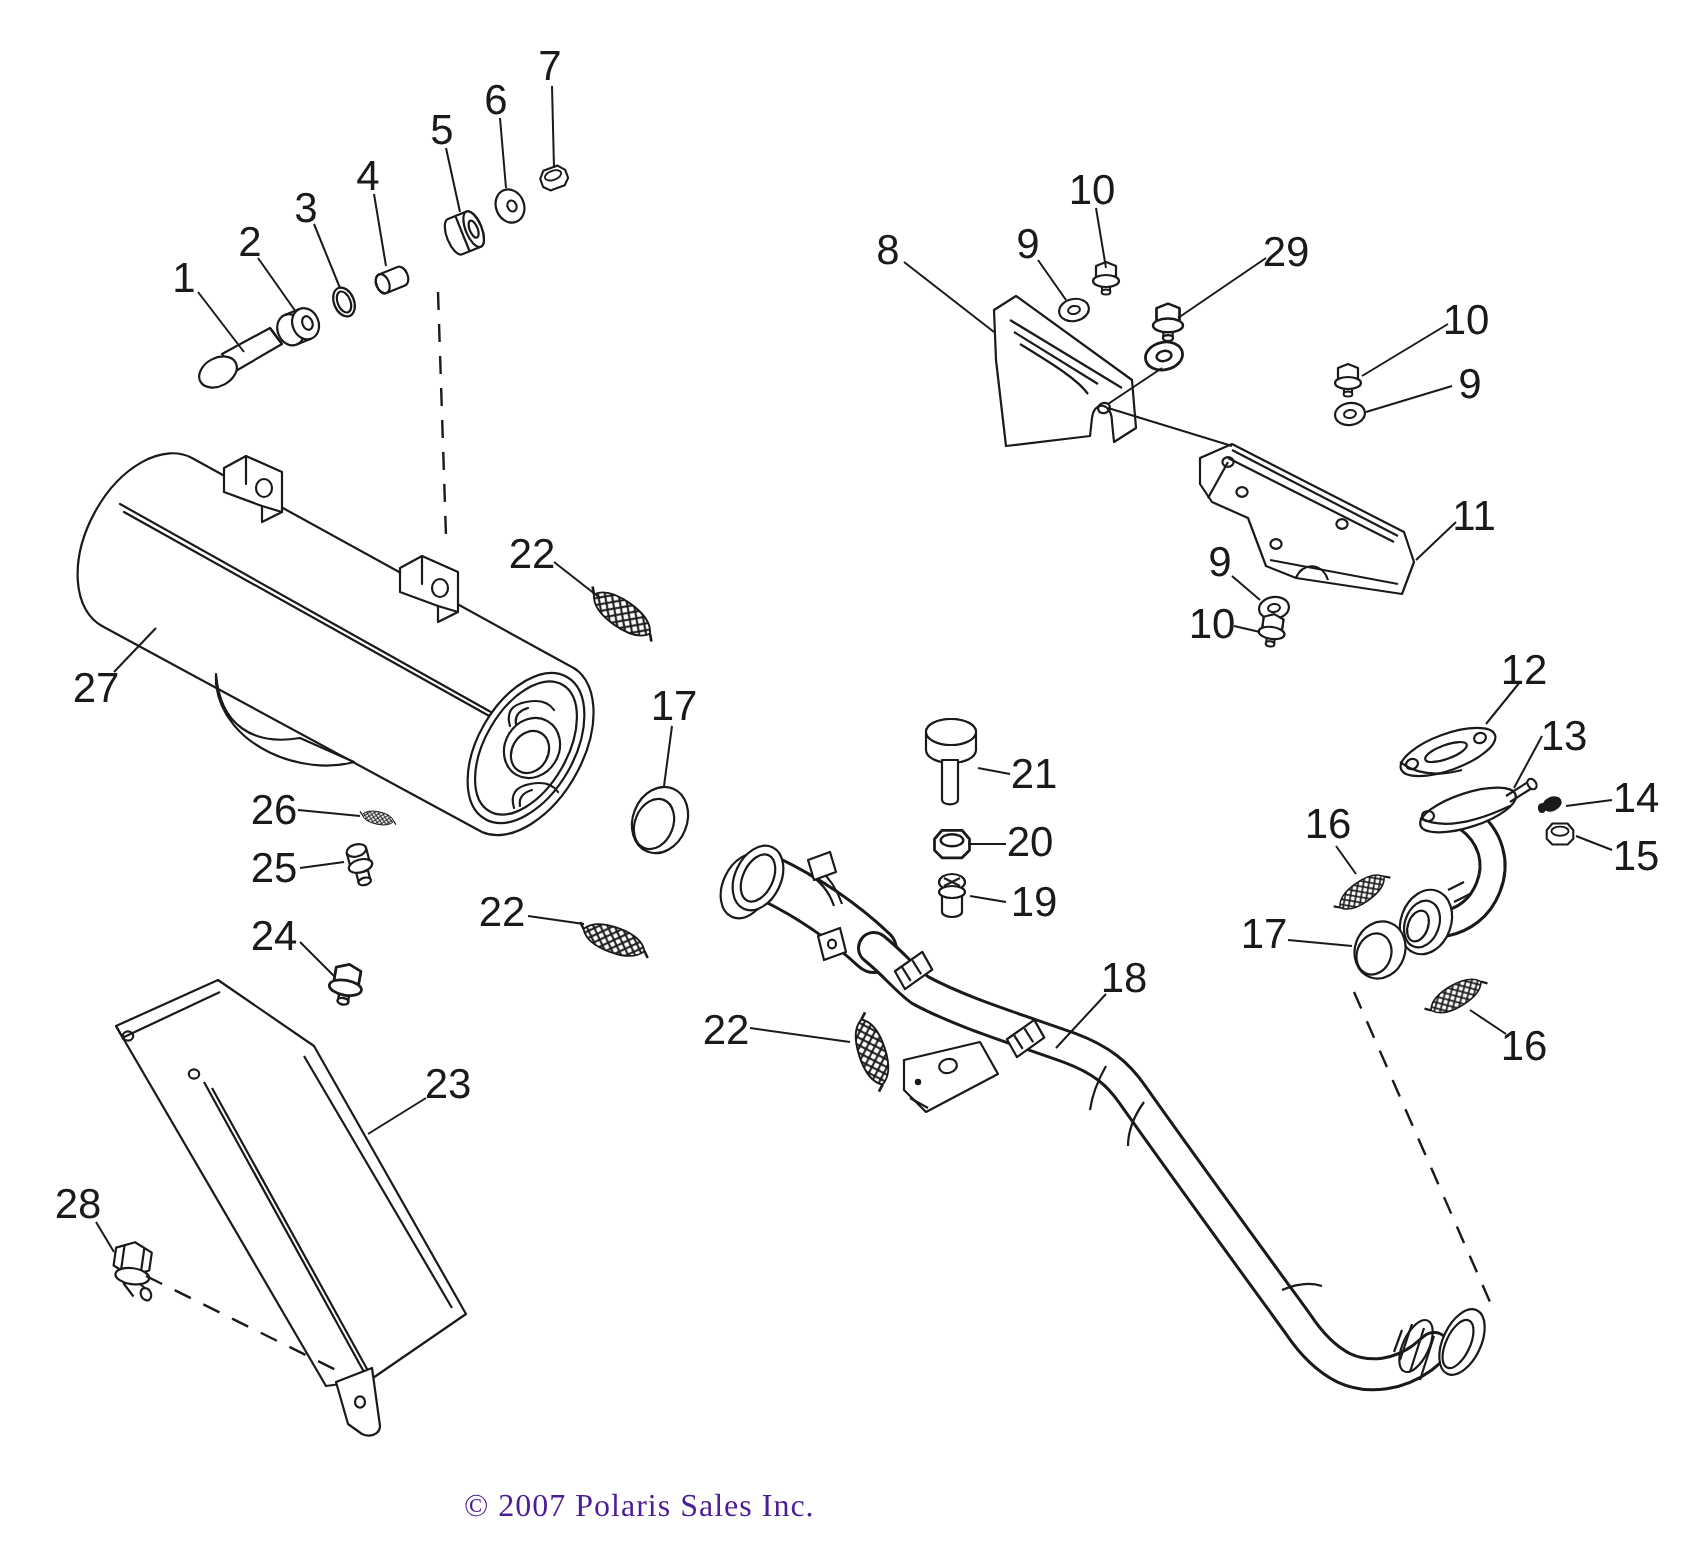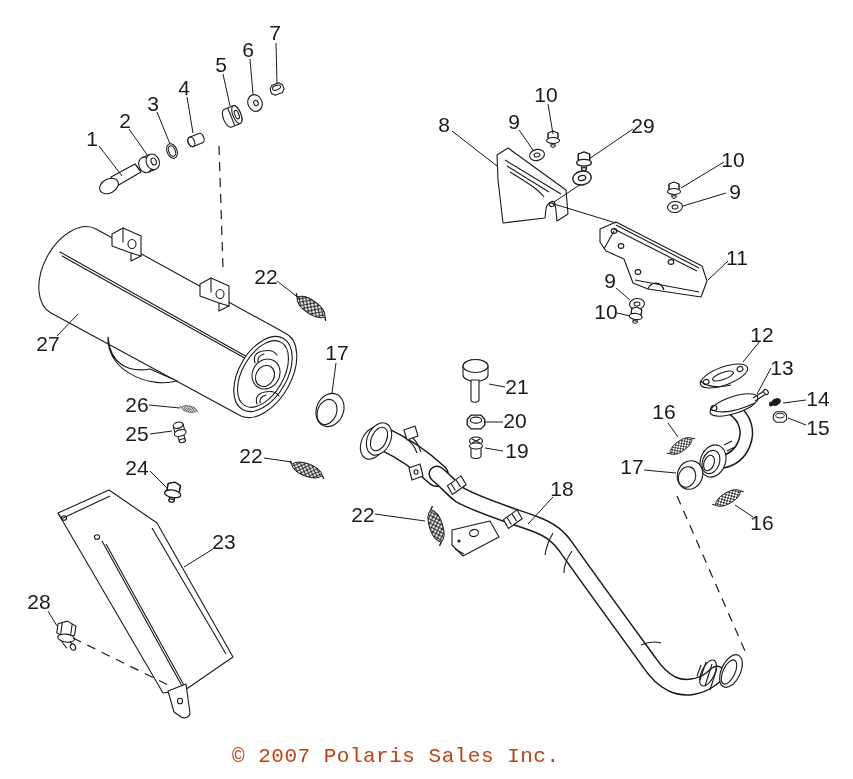--- a/index.html
+++ b/index.html
@@ -1,20 +1,20 @@
 <!DOCTYPE html>
 <html><head>
 <meta charset="utf-8">
 <style>
   html,body{margin:0;padding:0;background:#fff;}
   .stage{position:relative;width:853px;height:779px;background:#fff;overflow:hidden;
          font-family:"Liberation Sans", sans-serif;}
   .stage svg{position:absolute;left:0;top:0;}
-  .copyright{position:absolute;left:232px;top:745px;font-size:21px;color:#c2410c;
-             letter-spacing:0.5px;font-family:Liberation Mono, monospace;}
+  .copyright{position:absolute;left:232px;top:745px;font-size:16px;color:#4c1d95;
+             letter-spacing:0.5px;font-family:Liberation Serif, serif;}
   text.callout{font-family:"Liberation Sans", sans-serif;font-size:21px;fill:#1a1a1a;}
   .ln{stroke:#1a1a1a;stroke-width:1;fill:none;}
   .dash{stroke:#1a1a1a;stroke-width:1.2;fill:none;stroke-dasharray:9 7;}
 </style>
 </head>
 <body>
 
 <div class="stage">
 <svg width="853" height="779" viewBox="0 0 853 779">
   <defs>

